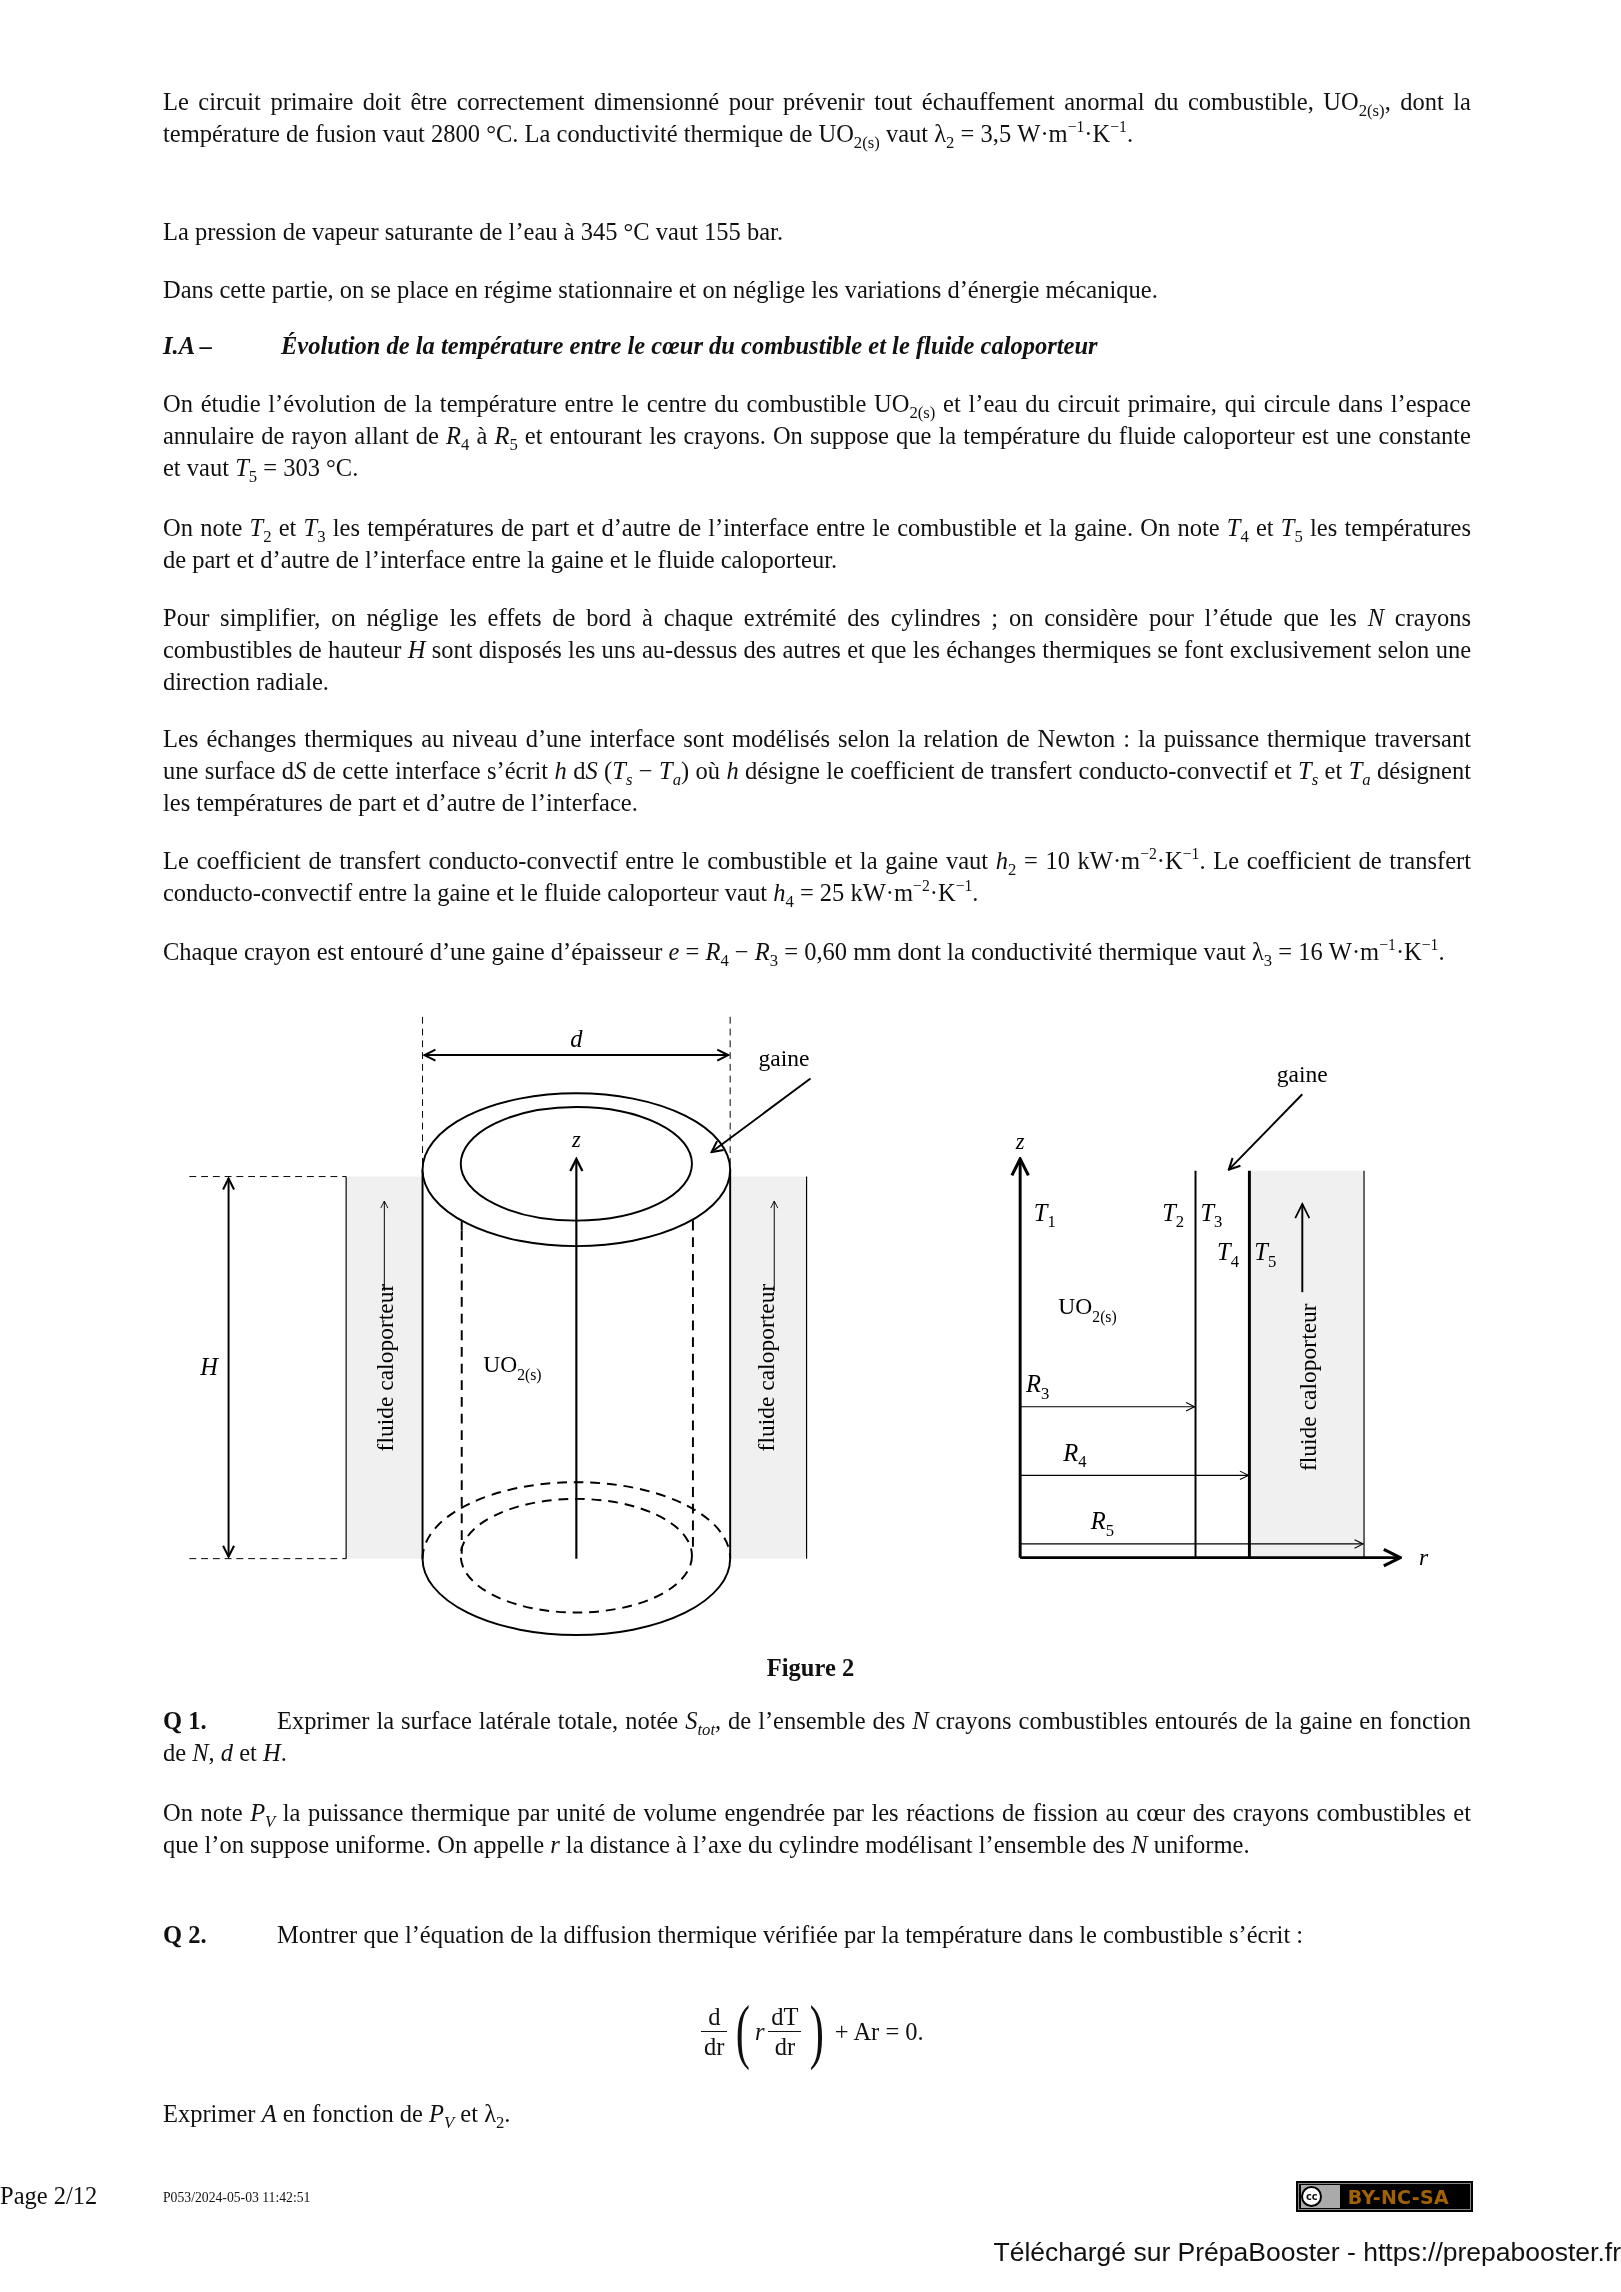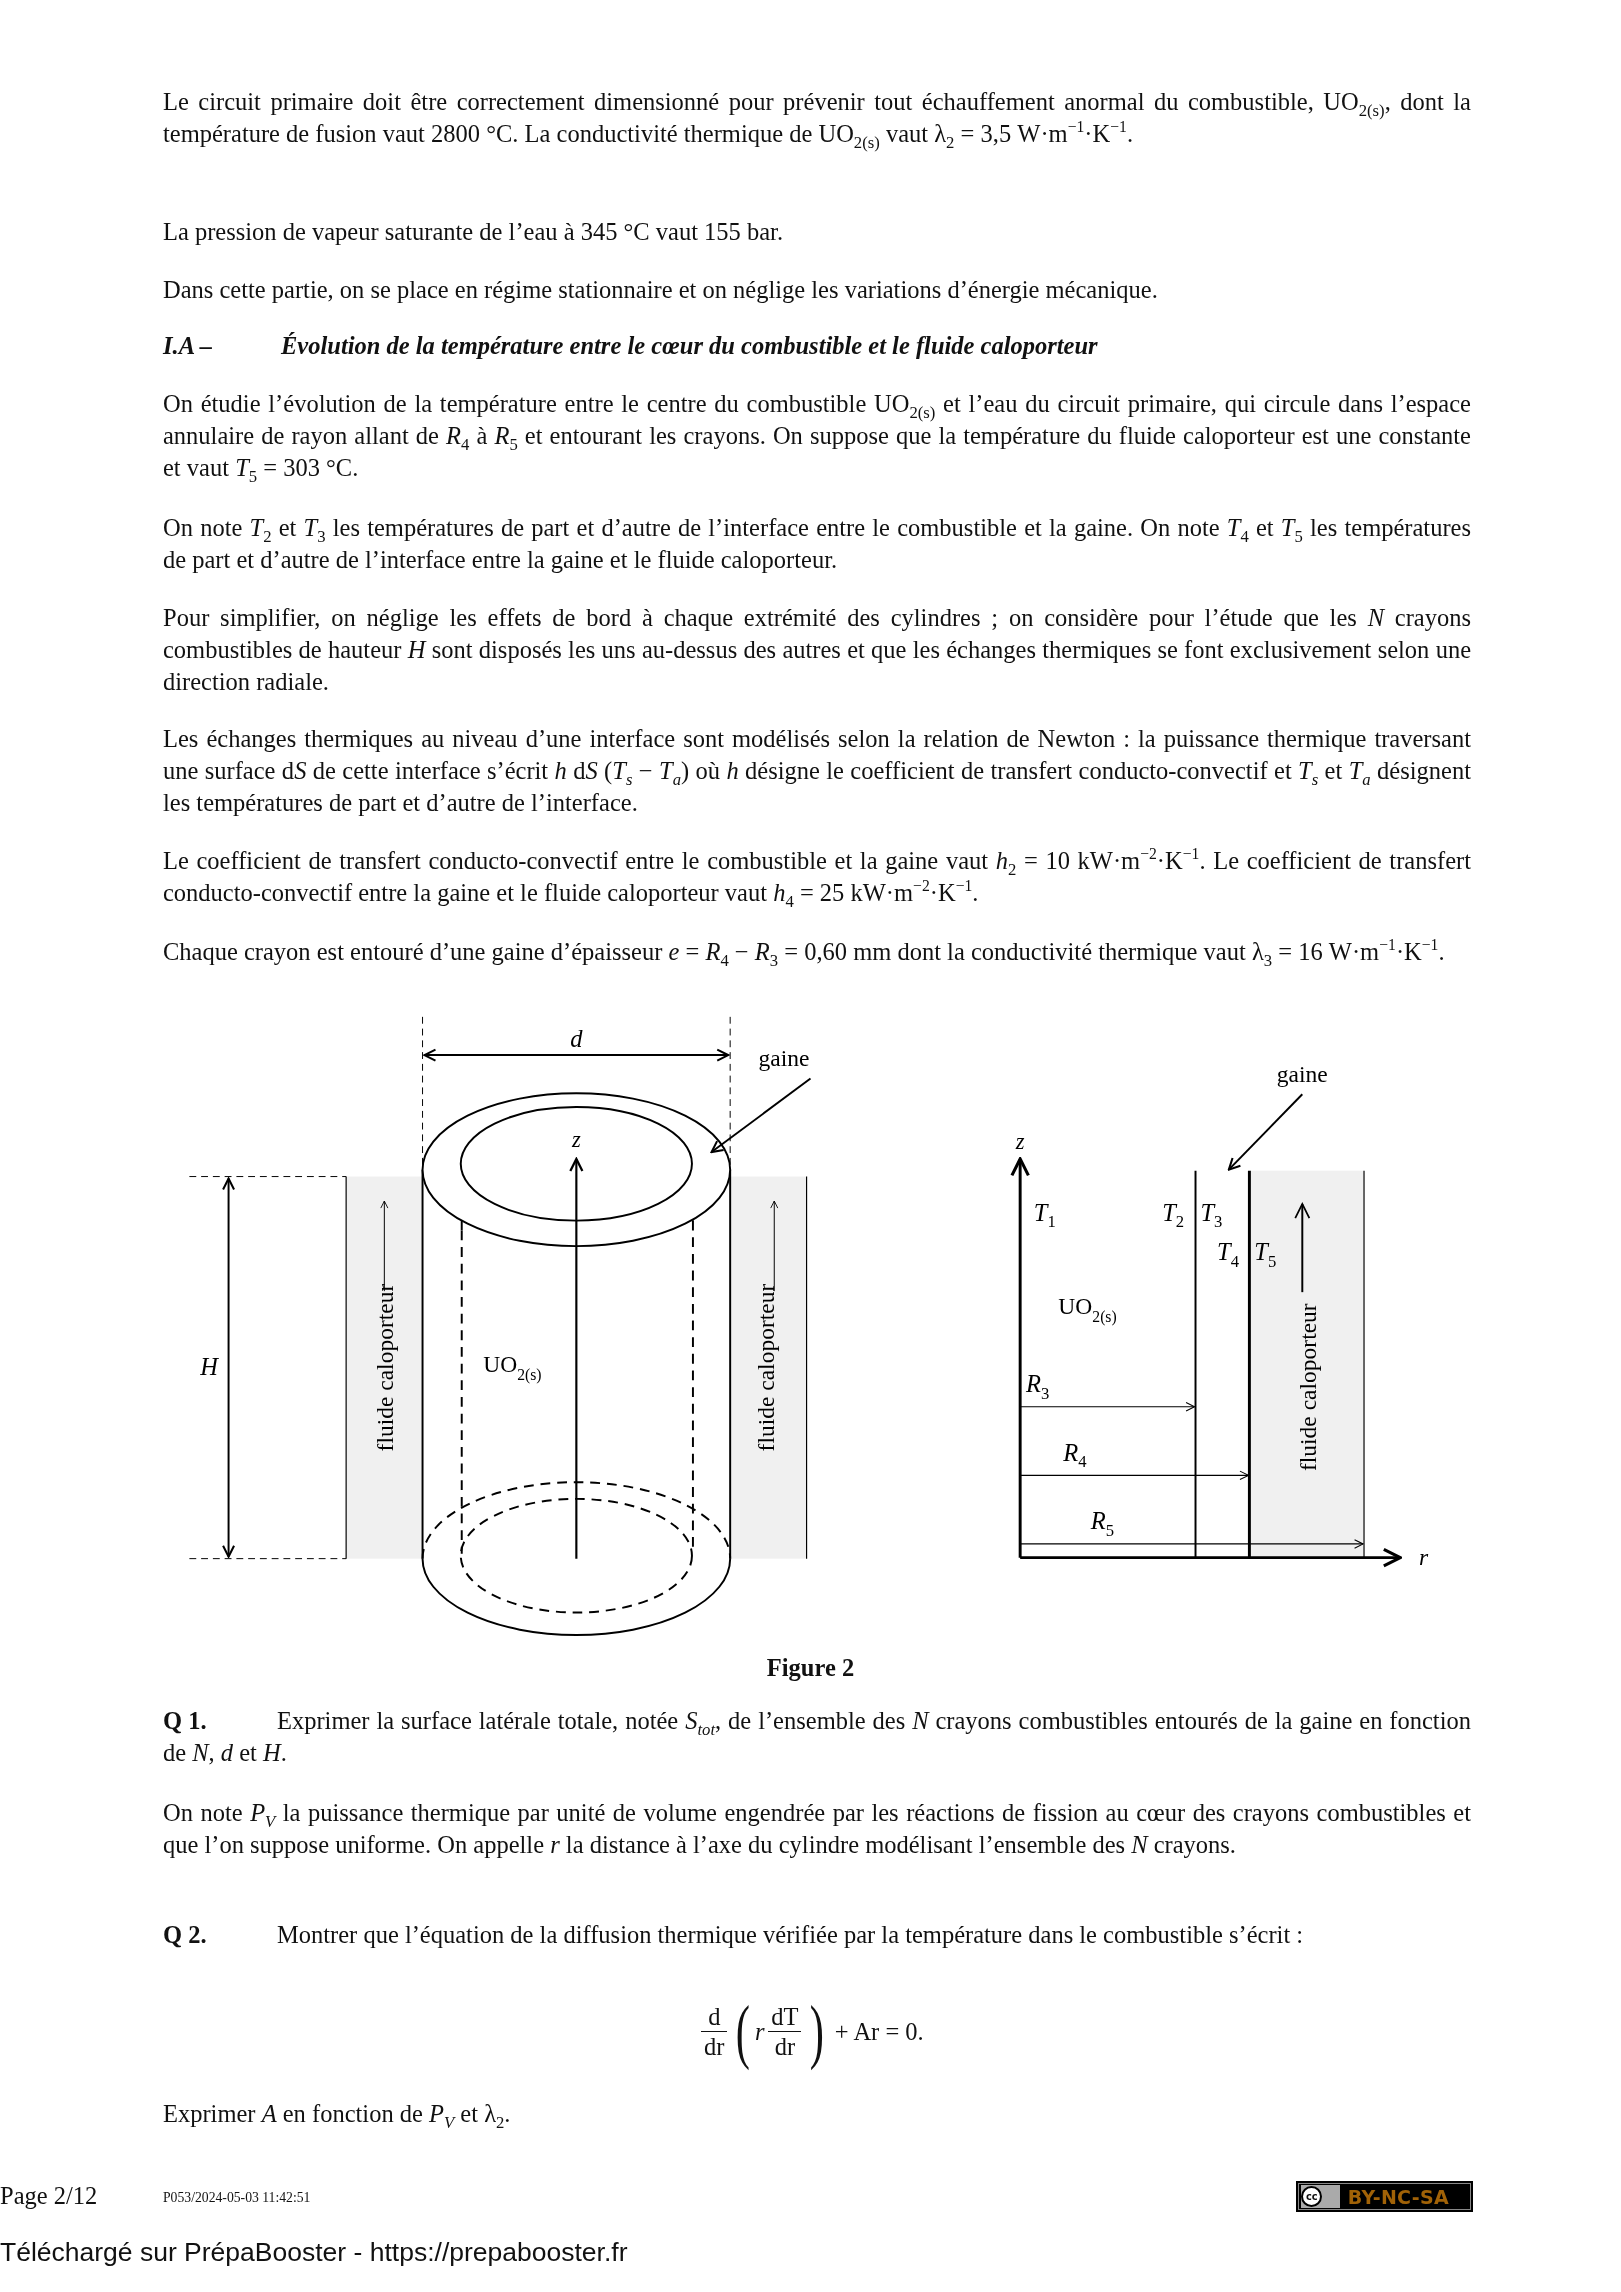--- a/index.html
+++ b/index.html
@@ -25,21 +25,21 @@
   .paren { font-size: 71px; line-height: 71px; font-weight: 200; transform: scaleX(0.6); display: inline-block; }
   .footer-left { position: absolute; left: 163px; top: 2190px; font-family: "Liberation Serif", serif; font-size: 13.7px; }
   .footer-center { position: absolute; left: 0; width: 1621px; top: 2182px;
                    font-family: "Liberation Serif", serif; font-size: 24.5px; }
   .license { position: absolute; left: 1296px; top: 2181px; width: 173px; height: 27.4px; background: #000;
              border: 2px solid #000; outline: 1px solid #888; outline-offset: -3.9px; display: flex; align-items: center; }
   .license .cc { width: 39px; height: 23.5px; background: #aaa; display: flex; align-items: center; margin-left: 2.9px; }
   .license .cc span { width: 21.6px; height: 21.6px; border-radius: 50%; background: #fff; border: 2px solid #000; box-sizing: border-box;
                       font-family: "DejaVu Sans", sans-serif; font-size: 9.8px; font-weight: bold; display: flex; align-items: center; justify-content: center; }
   .license .txt { color: #a16207; font-family: "DejaVu Sans", sans-serif; font-weight: bold; font-size: 19px; margin-left: 7.8px; letter-spacing: 0.3px; }
-  .download { position: absolute; left: 0; width: 1621px; text-align: left; top: 2237px;
+  .download { position: absolute; left: 0; width: 1621px; text-align: right; top: 2237px;
               font-family: "Liberation Sans", sans-serif; font-size: 26.5px; }
   svg text { font-family: "Liberation Serif", "DejaVu Serif", serif; }
 </style>
 </head>
 <body>
 
 <div class="page">
 
   <p class="p" style="top:86px"><span>Le circuit primaire doit être correctement dimensionné pour prévenir tout échauffement anormal du combustible, UO</span><sub>2(s)</sub><span>, dont la température de fusion vaut 2800 °C. La conductivité thermique de UO</span><sub>2(s)</sub><span> vaut λ</span><sub>2</sub><span> = 3,5 W·m</span><sup>−1</sup><span>·K</span><sup>−1</sup><span>.</span></p>
 
@@ -148,21 +148,21 @@
       <text x="1113" y="1560" font-size="25" font-style="italic"><tspan>R</tspan><tspan dy="7" font-size="17" font-style="normal">5</tspan></text>
 
       <text transform="translate(1343,1415) rotate(-90)" font-size="24" text-anchor="middle">fluide caloporteur</text>
     </g>
   </svg>
 
   <div class="figcap">Figure 2</div>
 
   <p class="p" style="top:1705px"><span class="qlabel">Q 1.</span><span>Exprimer la surface latérale totale, notée </span><i>S</i><sub><i>tot</i></sub><span>, de l’ensemble des </span><i>N</i><span> crayons combustibles entourés de la gaine en fonction de </span><i>N</i><span>, </span><i>d</i><span> et </span><i>H</i><span>.</span></p>
 
-  <p class="p" style="top:1797px"><span>On note </span><i>P</i><sub><i>V</i></sub><span> la puissance thermique par unité de volume engendrée par les réactions de fission au cœur des crayons combustibles et que l’on suppose uniforme. On appelle </span><i>r</i><span> la distance à l’axe du cylindre modélisant l’ensemble des </span><i>N</i><span> crayons.</span></p>
+  <p class="p" style="top:1797px"><span>On note </span><i>P</i><sub><i>V</i></sub><span> la puissance thermique par unité de volume engendrée par les réactions de fission au cœur des crayons combustibles et que l’on suppose uniforme. On appelle </span><i>r</i><span> la distance à l’axe du cylindre modélisant l’ensemble des </span><i>N</i><span> uniforme.</span></p>
 
   <p class="p" style="top:1919px"><span class="qlabel">Q 2.</span><span>Montrer que l’équation de la diffusion thermique vérifiée par la température dans le combustible s’écrit :</span></p>
 
   <div class="equation">
     <span class="frac">
       <span class="num">d</span>
       <span class="bar"></span>
       <span class="den"><span>dr</span></span>
     </span>
     <span class="paren">(</span>

